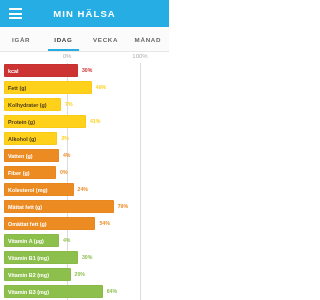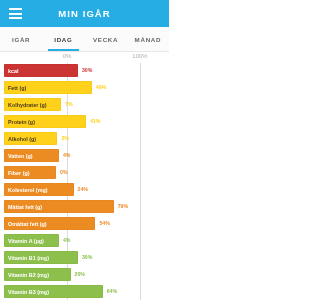--- a/index.html
+++ b/index.html
@@ -80,21 +80,21 @@
 <body>
 
 <div class="app">
 
   <div class="header">
     <div class="hamburger">
       <i></i>
         <i></i>
         <i></i>
     </div>
-    <div class="app-title">MIN IGÅR</div>
+    <div class="app-title">MIN HÄLSA</div>
   </div>
 
   <div class="tabs" id="tabbar">
       <div class="tab">IGÅR</div>
       <div class="tab active">IDAG</div>
       <div class="tab">VECKA</div>
       <div class="tab">MÅNAD</div>
     </div>
 
   <div class="chart">

